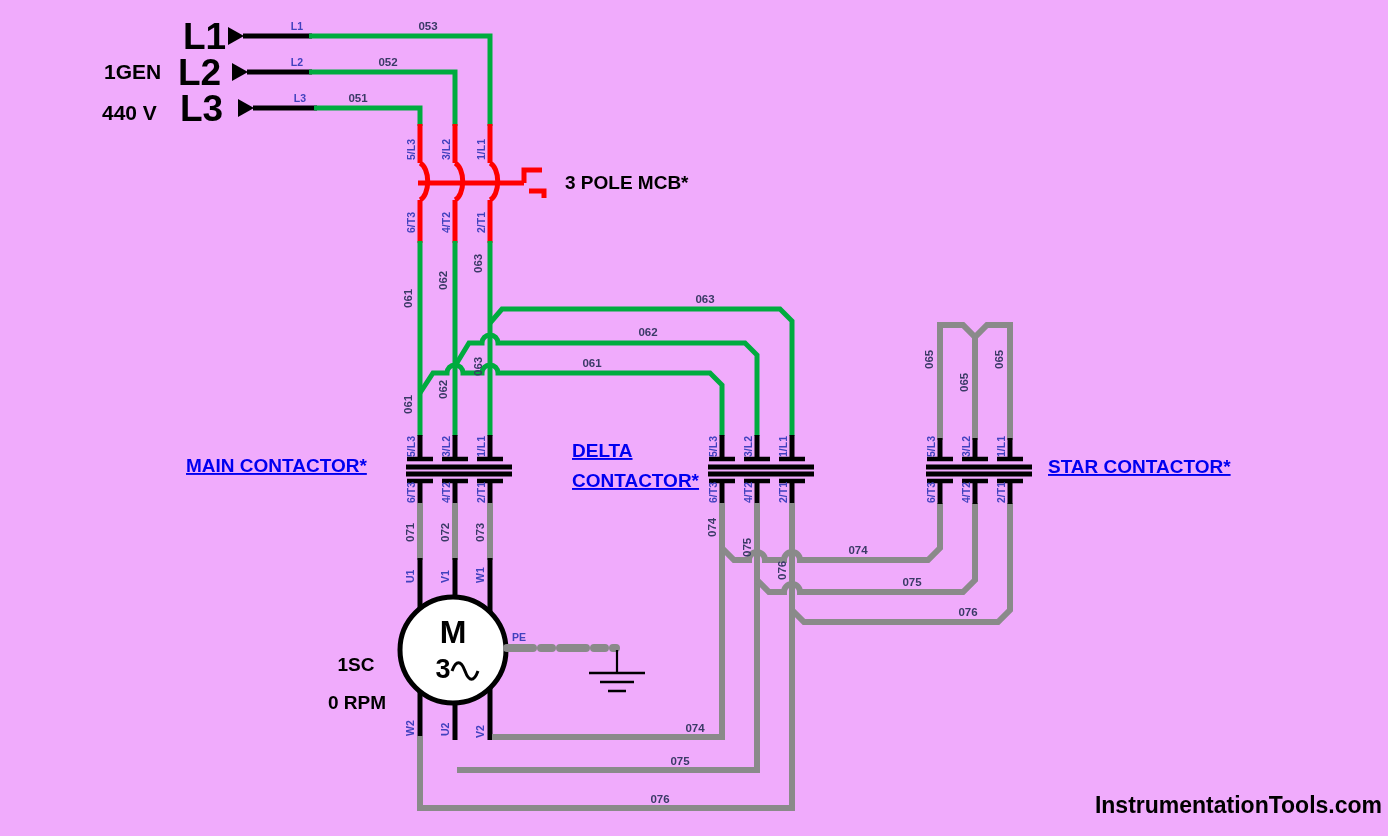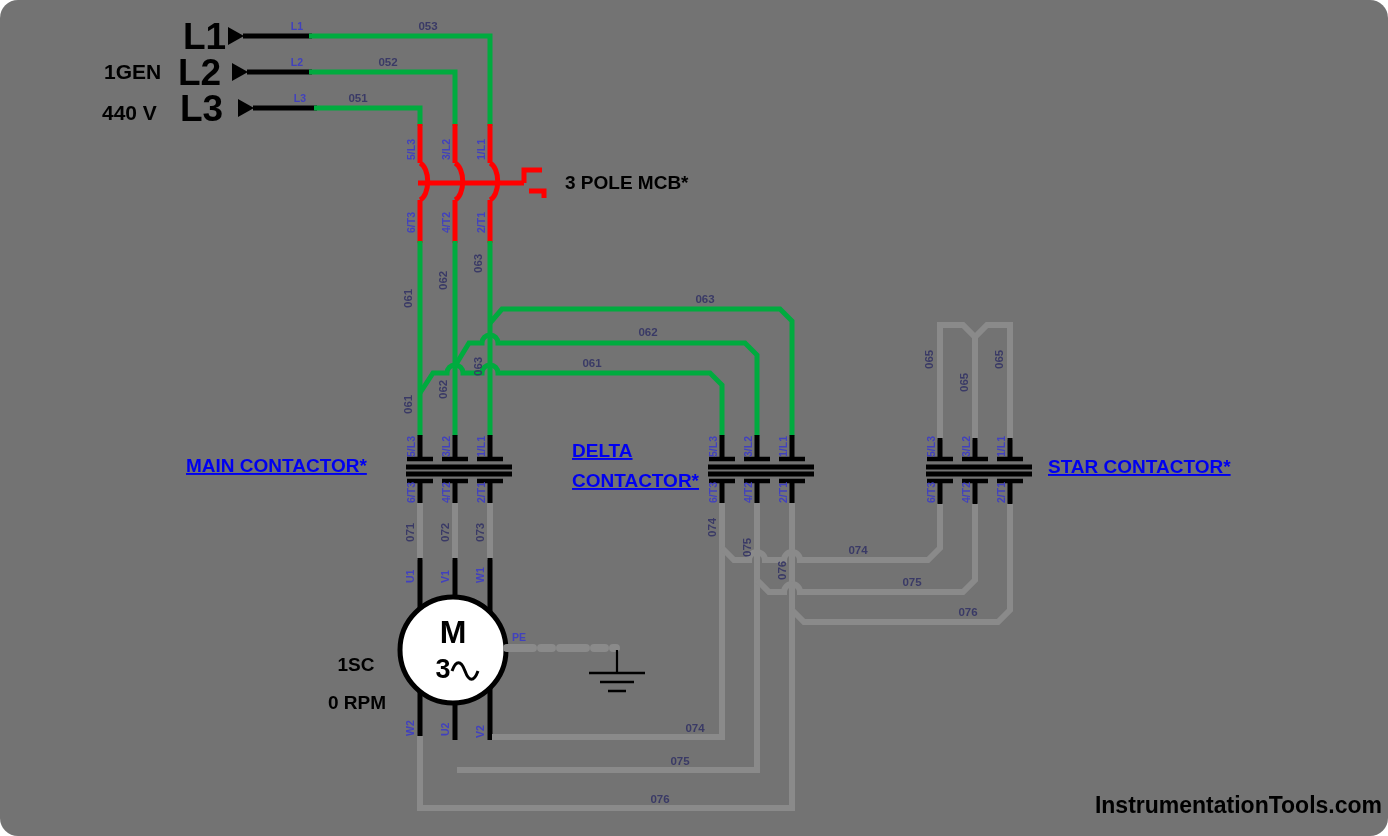--- a/index.html
+++ b/index.html
@@ -1,16 +1,16 @@
 <!DOCTYPE html>
 <html><head>
 <meta charset="utf-8">
 <style>
   html,body{margin:0;padding:0;background:#ffffff;}
-  .stage{position:relative;width:1388px;height:836px;background:#737373;overflow:hidden;border-radius:18px;}
+  .stage{position:relative;width:1388px;height:836px;background:#f0abfc;overflow:hidden;}
   svg{display:block;}
   text{font-family:"Liberation Sans","DejaVu Sans",sans-serif;}
   .w-grn{stroke:#00AB3F;stroke-width:5;fill:none;stroke-linejoin:miter;}
   .w-red{stroke:#FF0000;stroke-width:5;fill:none;}
   .w-gry{stroke:#8A8A8A;stroke-width:6;fill:none;}
   .w-blk{stroke:#000000;stroke-width:5;fill:none;}
   .bar{stroke:#000000;stroke-width:5;fill:none;}
   .tbar{stroke:#000000;stroke-width:4.5;fill:none;}
   .lbl-big{font-size:37px;font-weight:900;fill:#000;}
   .lbl-bold{font-size:21px;font-weight:800;fill:#000;}

